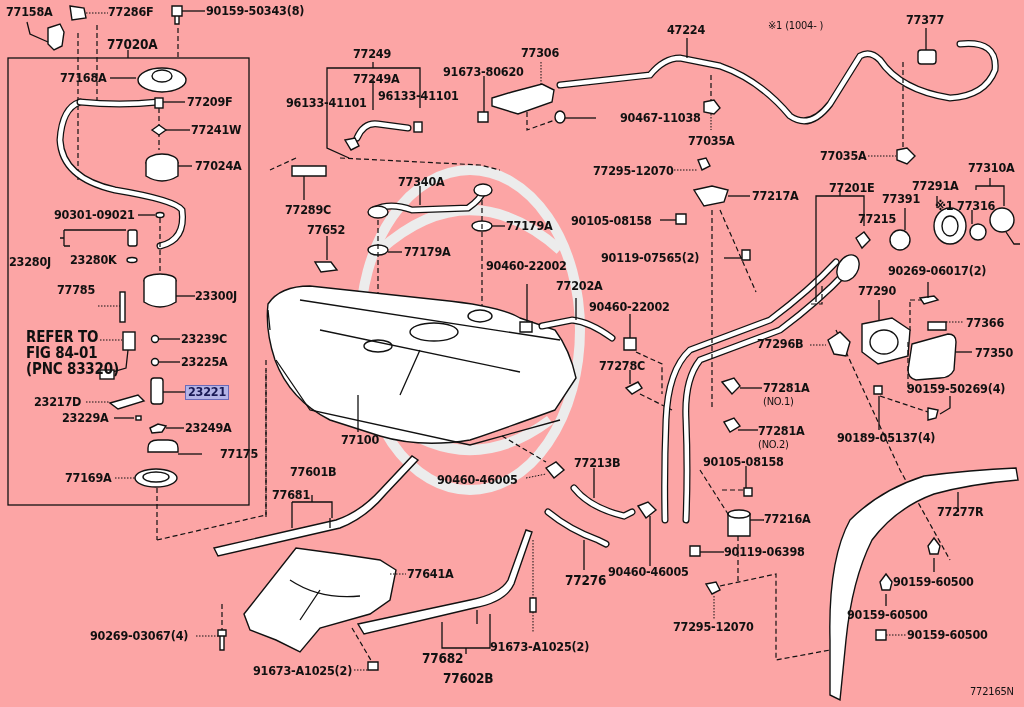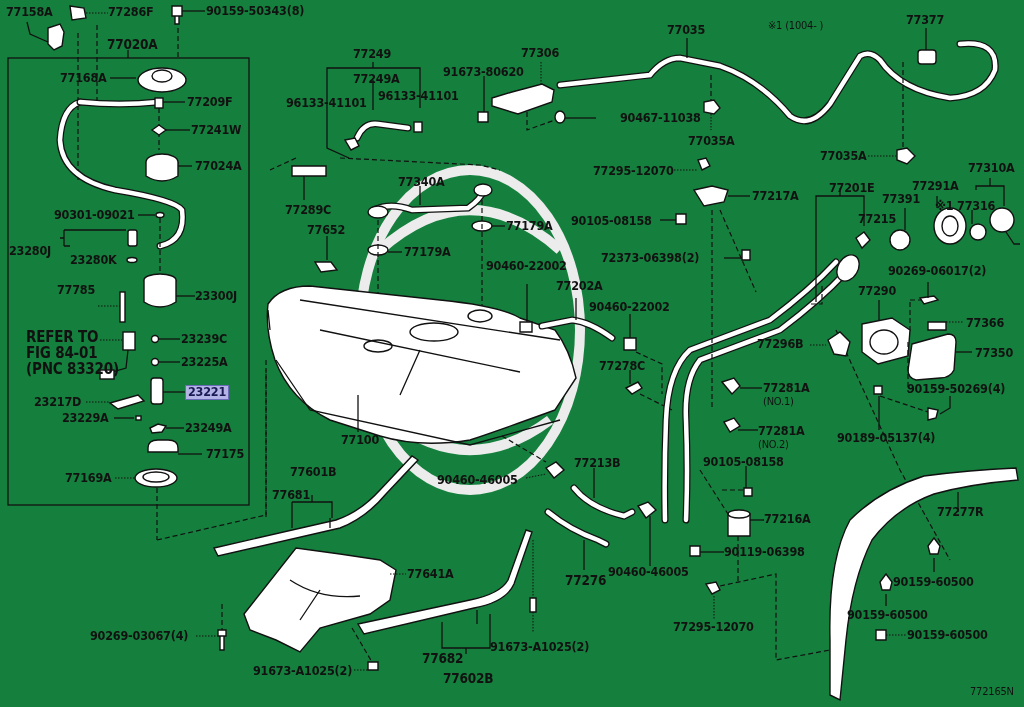--- a/index.html
+++ b/index.html
@@ -1,16 +1,16 @@
 <!DOCTYPE html>
 <html><head>
 <meta charset="utf-8">
 <style>
   html,body{margin:0;padding:0;background:#fff;}
-  #stage{position:relative;width:1024px;height:707px;overflow:hidden;background:#15803d;font-family:"Liberation Sans",sans-serif;}
+  #stage{position:relative;width:1024px;height:707px;overflow:hidden;background:#fca5a5;font-family:"Liberation Sans",sans-serif;}
   svg#art{position:absolute;left:0;top:0;width:1024px;height:707px;}
   .lbl{position:absolute;font-family:"DejaVu Sans Condensed","DejaVu Sans",sans-serif;font-weight:bold;font-size:12.5px;color:#111;white-space:nowrap;line-height:1;letter-spacing:-0.2px;cursor:pointer;}
   .lbl.big{font-size:13.5px;}
   .lbl.small{font-size:11px;font-weight:normal;}
   .lbl.note{font-size:15px;line-height:1.05;}
   .hl{background:#b4b4e6;border:1px solid #6a6ab8;padding:0 2px;color:#1a1a55;}
   .ln{stroke:#111;stroke-width:1.3;fill:none;}
   .dash{stroke:#111;stroke-width:1.2;fill:none;stroke-dasharray:5,3;}
   .dot{stroke:#111;stroke-width:1;fill:none;stroke-dasharray:1.5,1.5;}
   .part{stroke:#111;stroke-width:1.4;fill:#fff;}
@@ -271,62 +271,62 @@
 
 <div class="lbl" style="left:6px;top:6px;">77158A</div>
 <div class="lbl" style="left:108px;top:6px;">77286F</div>
 <div class="lbl" style="left:206px;top:5px;">90159-50343(8)</div>
 <div class="lbl big" style="left:107px;top:38px;">77020A</div>
 <div class="lbl" style="left:60px;top:72px;">77168A</div>
 <div class="lbl" style="left:187px;top:96px;">77209F</div>
 <div class="lbl" style="left:191px;top:124px;">77241W</div>
 <div class="lbl" style="left:195px;top:160px;">77024A</div>
 <div class="lbl" style="left:54px;top:209px;">90301-09021</div>
-<div class="lbl" style="left:9px;top:245px;text-align:center;">23280J</div>
+<div class="lbl" style="left:9px;top:256px;text-align:center;">23280J</div>
 <div class="lbl" style="left:70px;top:254px;">23280K</div>
 <div class="lbl" style="left:195px;top:290px;">23300J</div>
 <div class="lbl" style="left:57px;top:284px;text-align:right;">77785</div>
 <div class="lbl note" style="left:26px;top:330px;">
   <div>REFER TO</div>
   <div>FIG 84-01</div>
   <div>(PNC 83320)</div>
 </div>
 <div class="lbl" style="left:181px;top:333px;">23239C</div>
 <div class="lbl" style="left:181px;top:356px;">23225A</div>
 <div class="lbl hl" style="left:185px;top:385px;">23221</div>
 <div class="lbl" style="left:34px;top:396px;">23217D</div>
 <div class="lbl" style="left:62px;top:412px;">23229A</div>
 <div class="lbl" style="left:185px;top:422px;">23249A</div>
-<div class="lbl" style="left:206px;top:448px;">77175</div>
+<div class="lbl" style="left:220px;top:448px;">77175</div>
 <div class="lbl" style="left:65px;top:472px;">77169A</div>
 
 <div class="lbl" style="left:353px;top:48px;">77249</div>
 <div class="lbl" style="left:353px;top:73px;">77249A</div>
 <div class="lbl" style="left:286px;top:97px;">96133-41101</div>
 <div class="lbl" style="left:378px;top:90px;">96133-41101</div>
 <div class="lbl" style="left:443px;top:66px;">91673-80620</div>
 <div class="lbl" style="left:521px;top:47px;">77306</div>
 <div class="lbl" style="left:597px;top:112px;margin-left:23px;">90467-11038</div>
-<div class="lbl" style="left:667px;top:24px;">77035</div>
+<div class="lbl" style="left:667px;top:24px;">47224</div>
 <div class="lbl" style="left:688px;top:135px;">77035A</div>
 <div class="lbl small" style="left:768px;top:20px;">※1 (1004-     )</div>
 <div class="lbl" style="left:906px;top:14px;">77377</div>
 <div class="lbl" style="left:820px;top:150px;">77035A</div>
 <div class="lbl" style="left:968px;top:162px;">77310A</div>
 
 <div class="lbl" style="left:285px;top:204px;">77289C</div>
 <div class="lbl" style="left:398px;top:176px;">77340A</div>
 <div class="lbl" style="left:307px;top:224px;">77652</div>
 <div class="lbl" style="left:506px;top:220px;">77179A</div>
 <div class="lbl" style="left:404px;top:246px;">77179A</div>
 <div class="lbl" style="left:486px;top:260px;">90460-22002</div>
 <div class="lbl" style="left:593px;top:165px;">77295-12070</div>
 <div class="lbl" style="left:752px;top:190px;">77217A</div>
 <div class="lbl" style="left:571px;top:215px;">90105-08158</div>
-<div class="lbl" style="left:601px;top:252px;">72373-06398(2)</div>
+<div class="lbl" style="left:601px;top:252px;">90119-07565(2)</div>
 <div class="lbl" style="left:829px;top:182px;">77201E</div>
 <div class="lbl" style="left:912px;top:180px;">77291A</div>
 <div class="lbl" style="left:882px;top:193px;">77391</div>
 <div class="lbl" style="left:858px;top:213px;">77215</div>
 <div class="lbl" style="left:935px;top:200px;">※1 77316</div>
 <div class="lbl" style="left:888px;top:265px;">90269-06017(2)</div>
 
 <div class="lbl" style="left:556px;top:280px;">77202A</div>
 <div class="lbl" style="left:589px;top:301px;">90460-22002</div>
 <div class="lbl" style="left:599px;top:360px;">77278C</div>

